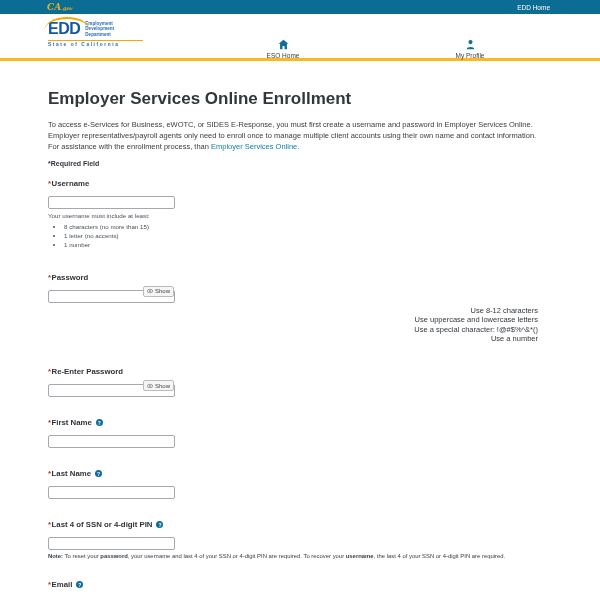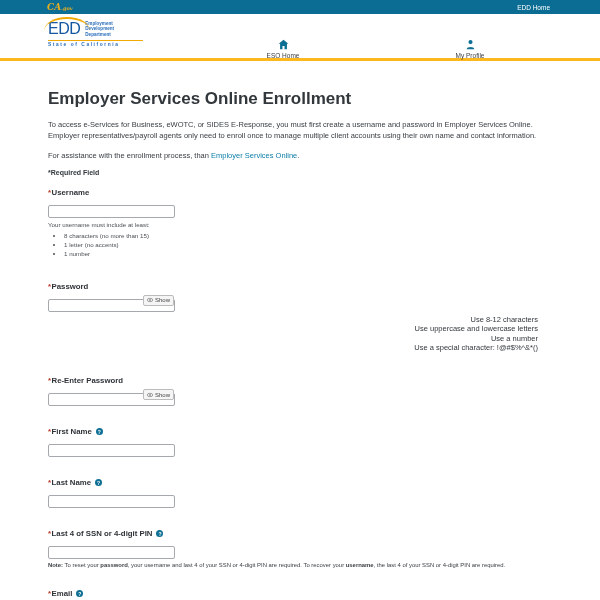--- a/index.html
+++ b/index.html
@@ -11,41 +11,41 @@
   .cagov { position:absolute; left:47px; top:1px; font-family:"DejaVu Serif", serif;
            font-style:italic; font-weight:bold; font-size:9px; color:#e8b021; line-height:12px;}
   .cagov .dotgov { font-size:5px; font-style:italic; vertical-align:baseline; }
   .gov-bar-link { position:absolute; right:50px; top:0; height:14px; display:flex; align-items:center;
            color:#ffffff; font-size:6.5px; cursor:pointer; }
 
   
   .site-header { position:relative; height:44px; background:#fff; }
   .edd-logo { position:absolute; left:48px; top:6px; width:95px; cursor:pointer; }
   .edd-logo-top { display:flex; align-items:flex-start; }
-  .edd-acronym { font-size:16px; font-weight:normal; color:#1558a0; letter-spacing:-0.5px;
+  .edd-acronym { font-size:16px; font-weight:bold; color:#1558a0; letter-spacing:-0.5px;
                  line-height:18px; position:relative; }
   .edd-swoosh { position:absolute; left:-4px; top:-3px; width:46px; height:14px;
                 border-top:2px solid #f2a900; border-radius:50% 50% 0 0 / 100% 100% 0 0; }
   .edd-dept { margin-left:5px; padding-top:1px; }
   .edd-dept div { font-size:4.6px; font-weight:bold; color:#2a6ebb; line-height:5.4px; }
   .edd-state { margin-top:2px; border-top:1.5px solid #f2a900; padding-top:1px;
                font-size:4.8px; font-weight:bold; letter-spacing:1.6px; color:#2a6ebb; }
   .hdr-nav-item { position:absolute; top:25px; width:70px; display:flex; flex-direction:column;
                   align-items:center; cursor:pointer; }
   .hdr-nav-eso { left:248px; }
   .hdr-nav-profile { left:435px; }
   .hdr-nav-item svg { width:11px; height:11px; }
   .hdr-nav-label { margin-top:2px; font-size:6.5px; color:#3b4045; }
 
   .gold-rule { height:3px; background:#fdb81e; }
 
   
   .main { padding:28px 62px 0 48px; }
   h1 { font-size:17px; font-weight:600; color:#32373c; margin-bottom:11px; }
-  .intro { font-size:7.5px; line-height:1.45; max-width:508px; margin-bottom:9px; color:#3b4045;}
+  .intro { font-size:7.5px; line-height:1.45; max-width:508px; color:#3b4045;}
   .assist { font-size:7.5px; margin-bottom:9px; color:#3b4045; }
   .link { color:#0d7ea8; cursor:pointer; }
   .required-note { font-size:7px; font-weight:bold; margin-bottom:12px; }
 
   .group { margin-bottom:21px; }
   .group.after-rules { margin-bottom:24px; }
   .field-label { display:flex; align-items:center; font-size:7.8px; font-weight:bold;
                  margin-bottom:3px; color:#2f3338; }
   .req { color:#b5351f; margin-right:0.5px; }
   .help-icon { display:inline-flex; align-items:center; justify-content:center;
@@ -148,22 +148,22 @@
         <svg viewBox="0 0 12 8">
           <ellipse cx="6" cy="4" rx="5.5" ry="3.4" fill="none" stroke="#555" stroke-width="1"></ellipse>
           <circle cx="6" cy="4" r="1.6" fill="#555"></circle>
         </svg>
         <span>Show</span>
       </button>
     </div>
     <div class="pw-rules">
       <div>Use 8-12 characters</div>
       <div>Use uppercase and lowercase letters</div>
+      <div>Use a special character: !@#$%^&amp;*()</div>
       <div>Use a number</div>
-      <div>Use a special character: !@#$%^&amp;*()</div>
     </div>
   </div>
 
   <div class="group">
     <div class="field-label">
       <span class="req">*</span>
         <span>Re-Enter Password</span>
     </div>
     <div class="input-wrap">
       <input class="text-input" type="password" style="">

